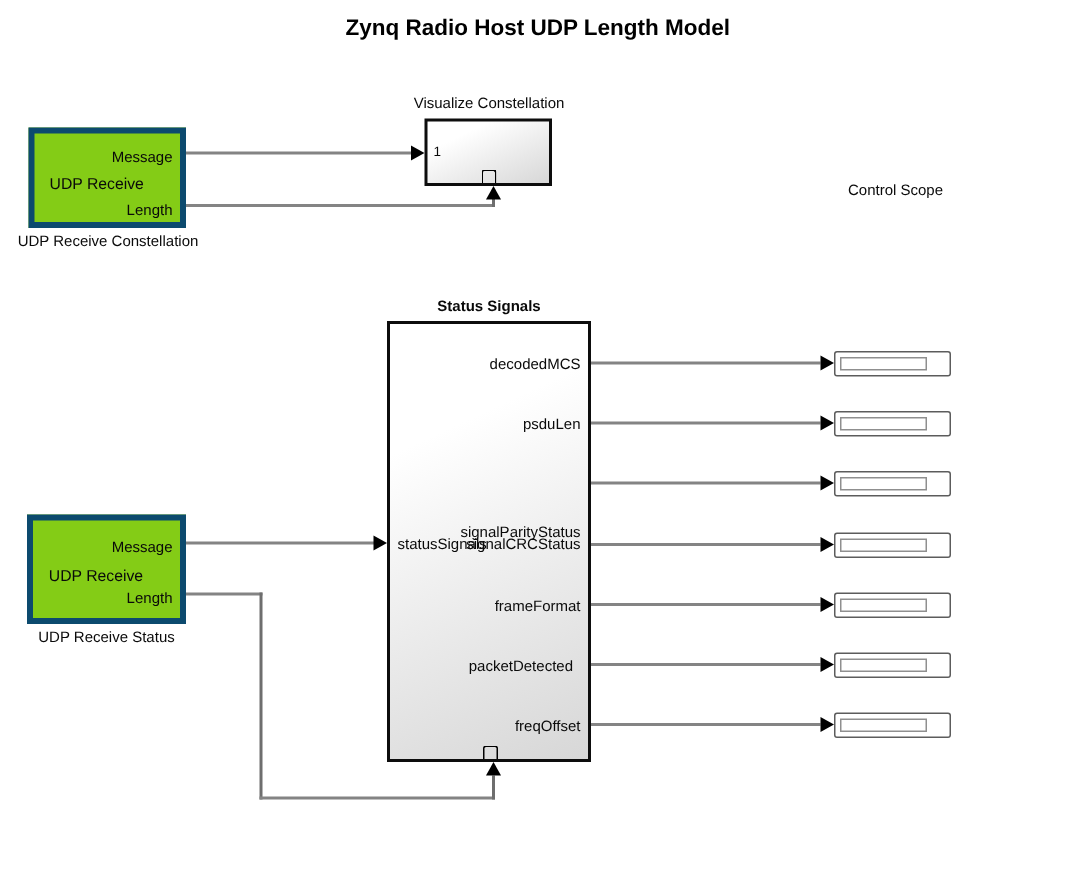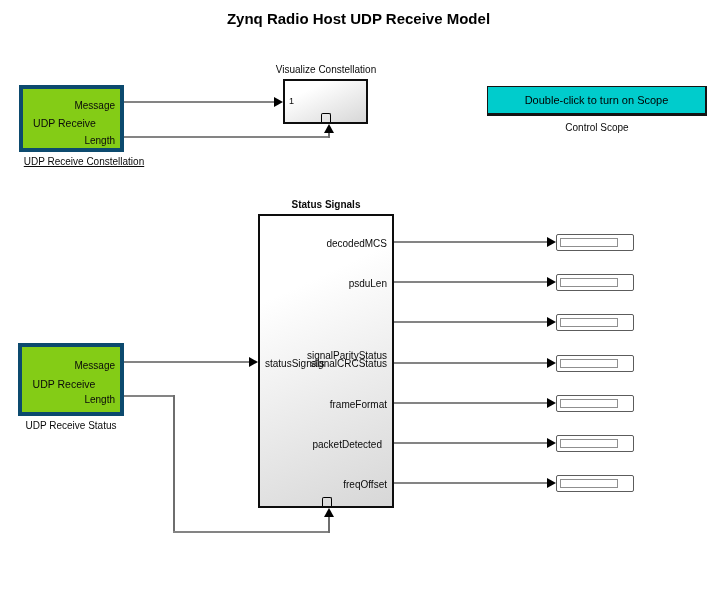--- a/index.html
+++ b/index.html
@@ -124,45 +124,42 @@
     font-size: 11px;
     color: #000;
     cursor: pointer;
   }
 </style>
 </head>
 <body>
 
 <div class="canvas">
 
-  <div class="title">Zynq Radio Host UDP Receive Model</div>
+  <div class="title">Zynq Radio Host UDP Length Model</div>
 
   <div class="block-thin" style="left:19px; top:85px; width:105px; height:67px;">
     <div class="port-label" style="right:5px; top:10px;">Message</div>
     <div class="inner-text" style="left:0; right:14px; top:27px; text-align:center;">UDP Receive</div>
     <div class="port-label" style="right:5px; top:45px;">Length</div>
   </div>
-  <div class="blk-label" style="left:84px; top:156px;text-decoration:underline;">UDP Receive Constellation</div>
+  <div class="blk-label" style="left:72px; top:156px;">UDP Receive Constellation</div>
 
   <div class="wire-h" style="left:124px; top:101px; width:151px;"></div>
   <div class="arrow-right" style="left:274px; top:97px;"></div>
 
   <div class="wire-h" style="left:124px; top:136px; width:206px;"></div>
   <div class="wire-v" style="left:328px; top:132px; height:6px;"></div>
   <div class="arrow-up" style="left:324px; top:124px;"></div>
 
   <div class="blk-label" style="left:326px; top:64px;">Visualize Constellation</div>
   <div class="block-thick" style="left:283px; top:79px; width:85px; height:45px;">
     <div class="port-label" style="left:4px; top:13px; font-size:9px;">1</div>
     <div class="enable-icon" style="left:36px; bottom:0;"></div>
   </div>
 
-  <div class="scope-button">
-    <span>Double-click to turn on Scope</span>
-  </div>
   <div class="blk-label" style="left:597px; top:122px;">Control Scope</div>
 
   <div class="blk-label" style="left:326px; top:199px;font-weight:bold;">Status Signals</div>
   <div class="block-thick" style="left:258px; top:214px; width:136px; height:294px;">
     <div class="port-label" style="left:5px; top:141px;">statusSignals</div>
     <div class="port-label" style="right:5px; top:21px;  text-align:right;">decodedMCS</div>
     <div class="port-label" style="right:5px; top:61px;  text-align:right;">psduLen</div>
     <div class="port-label" style="right:5px; top:101px; text-align:right;margin-top:32px;">signalParityStatus</div>
     <div class="port-label" style="right:5px; top:141px; text-align:right;">signalCRCStatus</div>
     <div class="port-label" style="right:5px; top:182px; text-align:right;">frameFormat</div>

